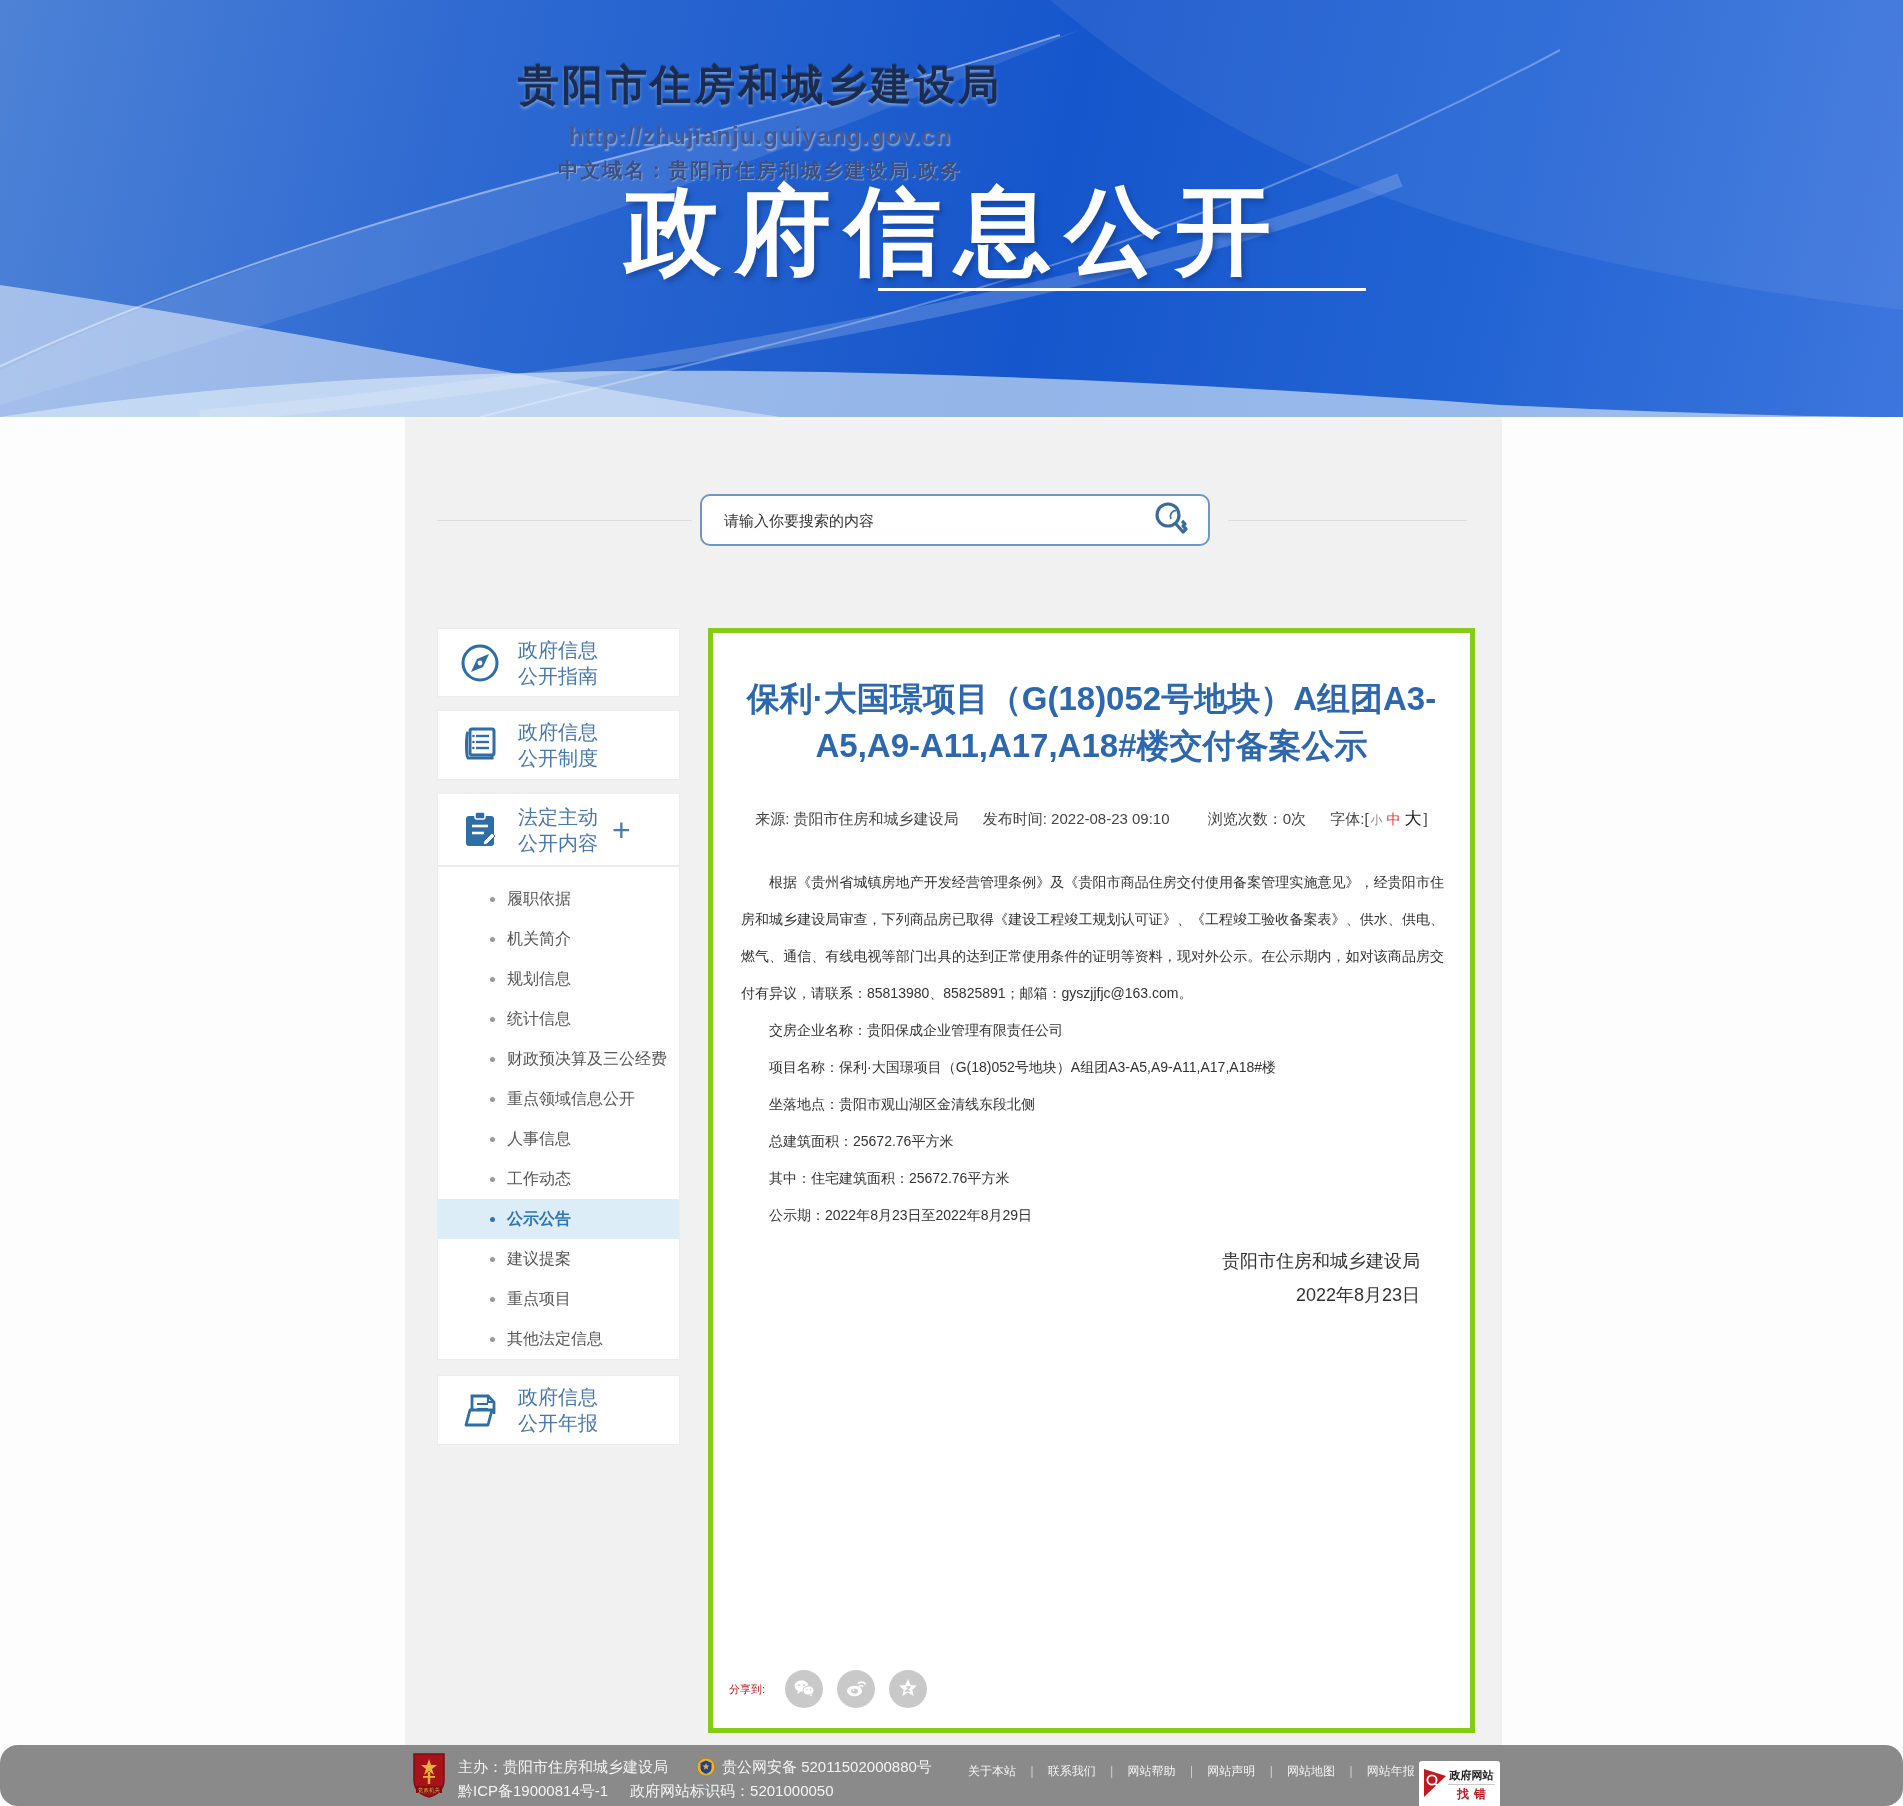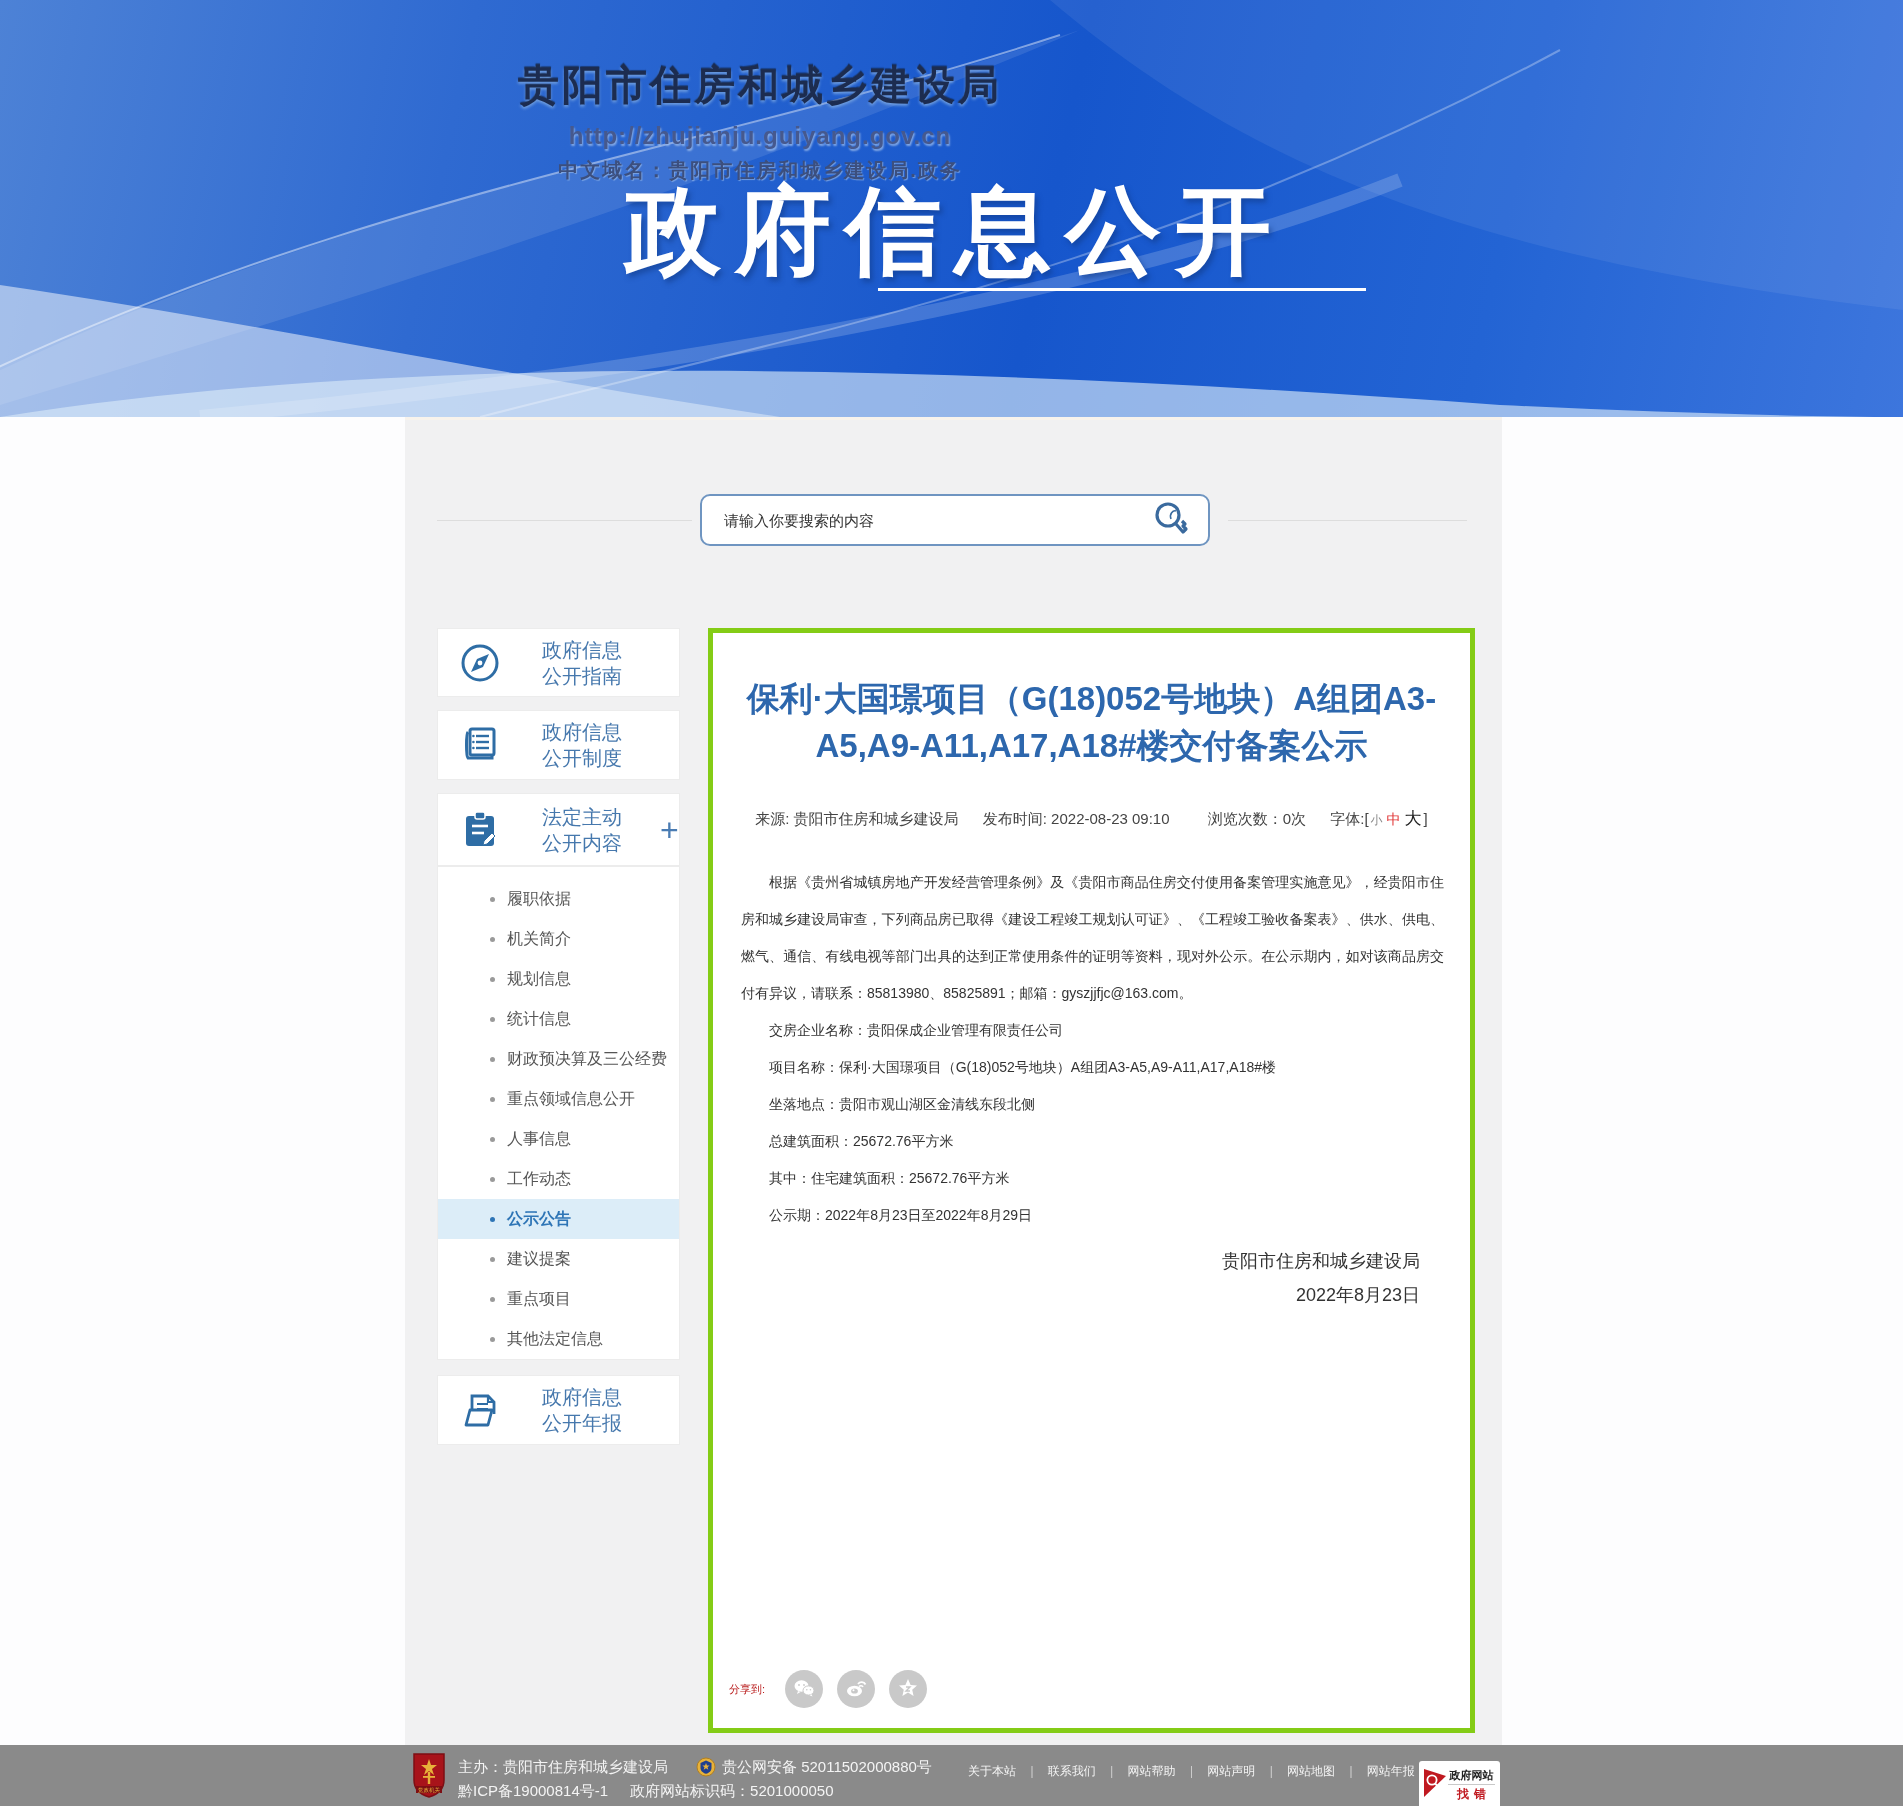--- a/index.html
+++ b/index.html
@@ -32,21 +32,21 @@
   .hr-left { left:437px; width:255px; }
   .hr-right { left:1228px; width:239px; }
   .search-box { position:absolute; left:700px; top:494px; width:510px; height:52px; background:#fff;
     border:2px solid #6f95c1; border-radius:10px; display:flex; align-items:center; padding:0 14px 0 22px; }
   .search-box input { flex:1; border:none; outline:none; font-size:15px; color:#333; background:transparent;
     font-family:"Liberation Sans",sans-serif; }
   .search-box input::placeholder { color:#333; opacity:1; }
   .search-btn { width:46px; height:44px; border:none; background:transparent; cursor:pointer; }
 
   
-  .side-panel { position:absolute; left:437px; width:243px; background:#fff; border:1px solid #ececec;gap:24px; }
+  .side-panel { position:absolute; left:437px; width:243px; background:#fff; border:1px solid #ececec; }
   .sp-group { display:flex; align-items:center; padding-left:20px; }
   .sp1 { top:628px; height:69px; }
   .sp2 { top:710px; height:70px; }
   .sp3 { top:793px; height:73px; }
   .sp-sub { top:866px; height:494px; padding-top:12px; }
   .sp4 { top:1375px; height:70px; }
   .sp-icon { width:44px; height:44px; flex:0 0 44px; }
   .sp-label { margin-left:16px; font-size:20px; line-height:26px; color:#4678ad; }
   .sp-plus { margin-left:14px; font-size:32px; font-weight:300; color:#4a7cb3; line-height:1; cursor:pointer; }
   .sub-item { height:40px; display:flex; align-items:center; padding-left:52px; font-size:16px; color:#555; cursor:pointer; }
@@ -65,21 +65,21 @@
   .font-big { font-size:17px; color:#222; margin:0 2px !important; cursor:pointer; }
   .art-body { margin-top:34px; padding:0 26px 0 28px; font-size:14px; line-height:37px; color:#333; }
   .art-body p { text-indent:2em; text-align:justify; }
   .art-sign { margin-top:10px; padding-right:50px; text-align:right; font-size:18px; line-height:34px; color:#333; }
   .share-row { position:absolute; left:16px; top:1036px; height:40px; display:flex; align-items:center; }
   .share-label { font-size:11px; color:#b91c1c; margin-right:20px; }
   .share-btn { width:38px; height:38px; border-radius:50%; background:#c9c9c9; border:none; cursor:pointer;
     margin-right:14px; display:flex; align-items:center; justify-content:center; }
 
   
-  .footer { position:absolute; left:0; top:1745px; width:1903px; height:61px; background:#8a8a8a; color:#f4f4f4; }
+  .footer { position:absolute; left:0; top:1745px; width:1903px; height:61px; background:#8a8a8a; color:#f4f4f4;border-radius:18px; }
   .f-shield { position:absolute; left:412px; top:7px; width:34px; height:47px; }
   .f-info { position:absolute; left:458px; top:10px; font-size:15px; line-height:24px; }
   .f-line { display:flex; align-items:center; }
   .f-sep { display:inline-block; width:22px; }
   .f-police-icon { width:20px; height:20px; margin:0 6px 0 28px; }
   .f-links { position:absolute; left:968px; top:18px; font-size:12px; display:flex; align-items:center; }
   .f-link { cursor:pointer; color:#f4f4f4; }
   .f-div { padding:0 10px; color:#e0e0e0; }
   .err-badge { position:absolute; left:1419px; top:16px; width:81px; height:48px; background:#fff; border-radius:3px;
     display:flex; align-items:center; padding:3px 5px 3px 3px; cursor:pointer; }

